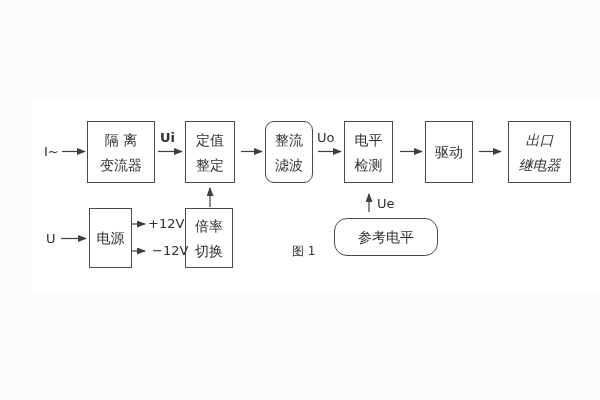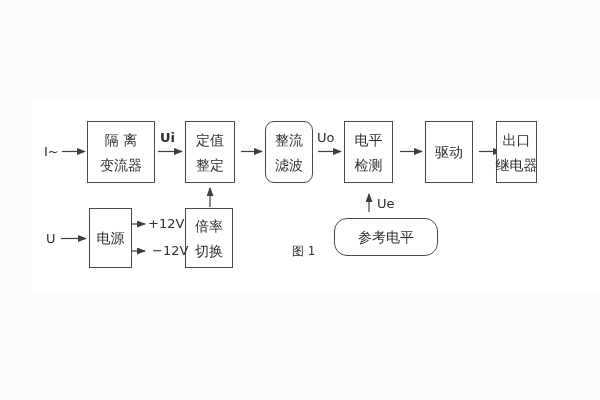--- a/index.html
+++ b/index.html
@@ -106,21 +106,21 @@
 
   <div class="box" style="left:344px; top:121px; width:49px; height:62px;justify-content:center;">
     <span>电平</span>
     <span>检测</span>
   </div>
 
   <div class="box" style="left:425px; top:121px; width:48px; height:62px;">
     <span>驱动</span>
   </div>
 
-  <div class="box" style="left:496px; top:121px; width:41px; height:62px;">
+  <div class="box" style="left:508px; top:121px; width:63px; height:62px;font-style:italic;">
     <span>出口</span>
     <span>继电器</span>
   </div>
 
   <div class="box" style="left:185px; top:208px; width:48px; height:60px;">
     <span>倍率</span>
     <span>切换</span>
   </div>
 
   <div class="box" style="left:89px; top:208px; width:43px; height:60px;">

